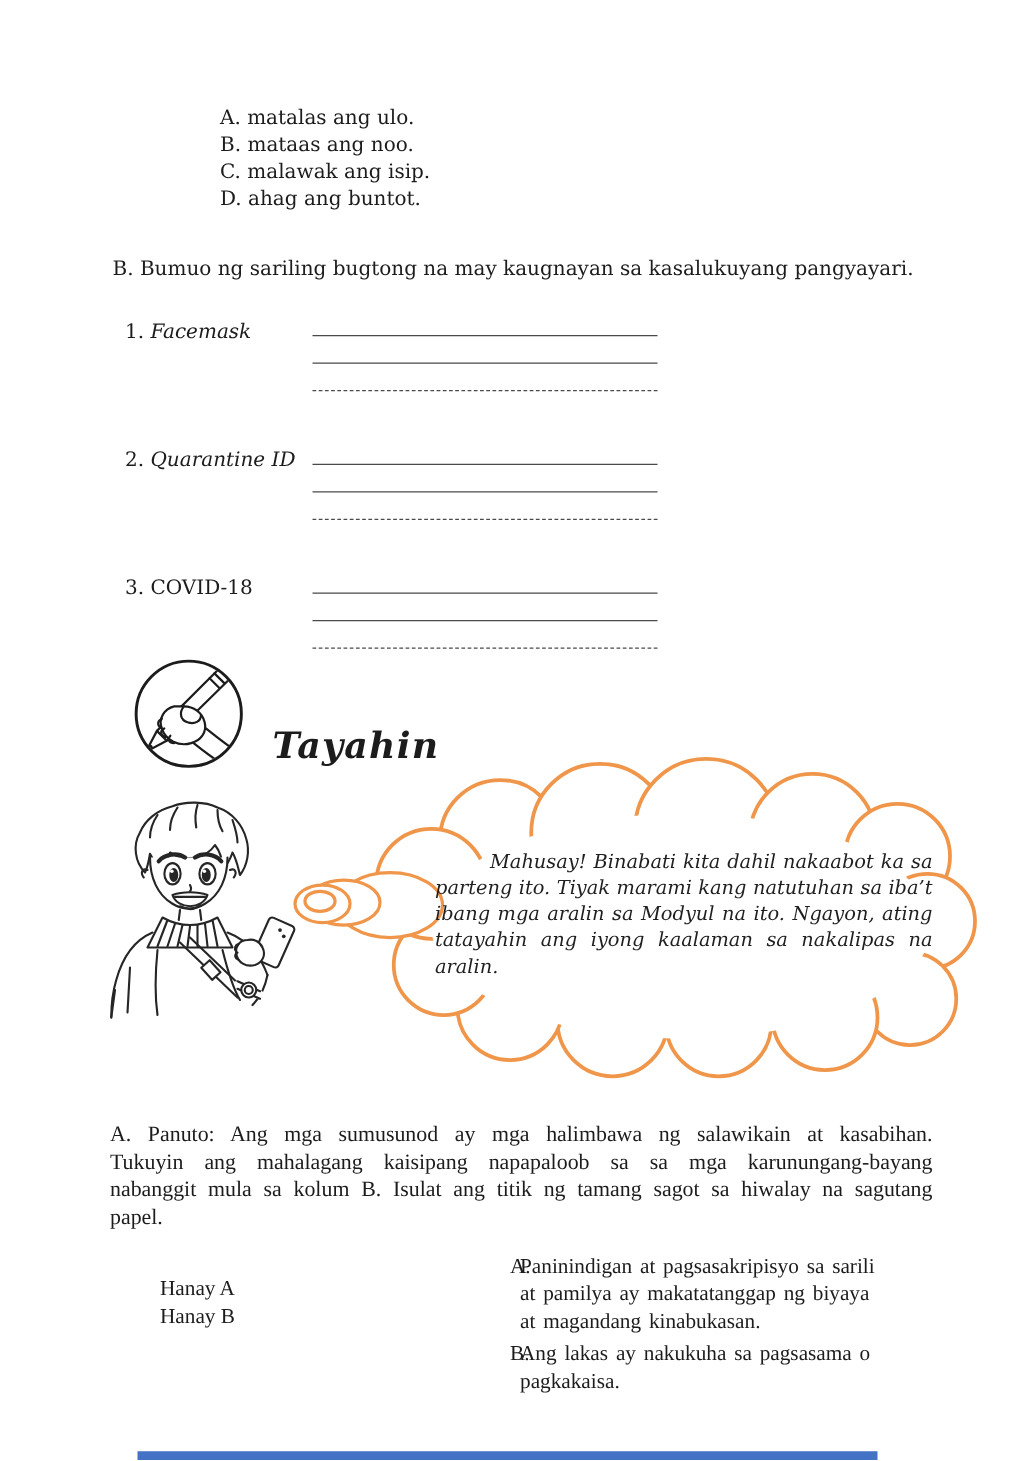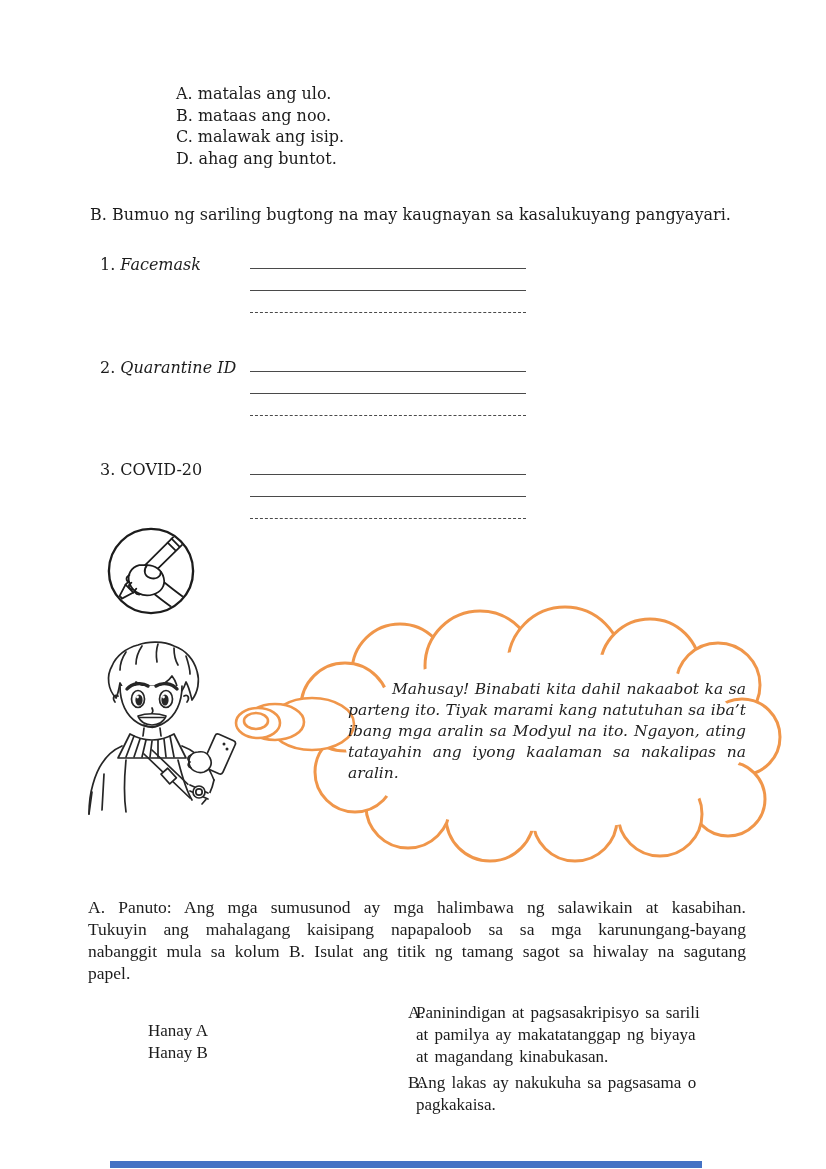--- a/index.html
+++ b/index.html
@@ -38,21 +38,21 @@
     text-align:justify;text-indent:44px;color:#1f1f1f;
   }
 
   
   .sec-a{
     left:88px;top:896px;width:658px;
     font-family:"Liberation Serif", serif;
     font-size:17.5px;line-height:22px;
     text-align:justify;word-spacing:4px;
   }
-  .hanay{left:148px;top:1020px;font-family:"Liberation Serif", serif;font-size:17px;line-height:22px;}
+  .hanay{left:128px;top:1020px;font-family:"Liberation Serif", serif;font-size:17px;line-height:22px;}
   .match-item{font-family:"Liberation Serif", serif;font-size:17px;line-height:22px;}
   .match-letter{position:absolute;left:0;top:0;}
   .match-text{margin-left:8px;width:298px;word-spacing:2px;}
 
   .footer-bar{left:110px;top:1161px;width:592px;height:7px;background:#4472C4;}
 
   svg{display:block;}
 </style>
 </head>
 <body>
@@ -83,21 +83,21 @@
     <span class="term-italic">Quarantine ID</span>
   </div>
   <div class="abs blanks" style="left:250px;top:350px;">
     <div class="blank"></div>
     <div class="blank"></div>
     <div class="blank dashed"></div>
   </div>
 
   <div class="abs bug-label" style="left:100px;top:460px;">
     <span>3.</span>
-    <span>COVID-20</span>
+    <span>COVID-18</span>
   </div>
   <div class="abs blanks" style="left:250px;top:453px;">
     <div class="blank"></div>
     <div class="blank"></div>
     <div class="blank dashed"></div>
   </div>
 
   <svg class="abs" style="left:104px;top:524px;" width="94" height="94" viewBox="0 0 96 96">
     <defs>
         <clipPath id="hc">
@@ -116,20 +116,21 @@
       <path d="M36,42 C28,44 23,52 26,60 C29,70 40,75 50,72 C58,70 63,63 61,55 C59,47 52,42 44,42 Z" fill="#ffffff"></path>
       <path d="M26,52 C22,54 22,58 26,60"></path>
       <path d="M28,60 C24,62 25,66 29,67"></path>
       <path d="M33,66 C30,69 32,72 36,72"></path>
       <path d="M44,42 C40,47 41,53 47,55 C53,57 58,54 58,49"></path>
       <path d="M52,72 C62,80 70,86 80,92"></path>
       <path d="M62,60 C72,68 82,76 92,82"></path>
     </g>
   </svg>
 
+  <div class="abs tayahin">Tayahin</div>
 
   <svg class="abs" style="left:86px;top:640px;" width="240" height="190" viewBox="0 0 240 190">
     <g stroke="#262626" fill="none" stroke-width="1.7" stroke-linecap="round" stroke-linejoin="round">
       <path d="M30,58 C22,50 20,36 26,26 C30,16 40,8 52,5 C62,1 78,1 88,6 C100,10 108,20 111,31 C114,41 112,52 106,60 C104,52 103,47 100,42 C98,48 96,52 92,55 C92,47 90,41 86,36 C82,42 76,45 70,46 C64,47 56,46 50,42 C48,49 45,54 40,57 C38,51 36,46 34,43 C33,49 32,54 30,58 Z" fill="#ffffff"></path>
       <path d="M40,12 C36,18 34,24 34,30"></path>
       <path d="M56,6 C52,12 50,18 50,24"></path>
       <path d="M72,4 C70,10 70,16 71,22"></path>
       <path d="M88,8 C88,14 89,20 92,25"></path>
       <path d="M100,16 C102,22 104,28 104,34"></path>
       <path d="M34,46 C34,62 40,76 52,83 C60,88 70,88 78,83 C90,76 96,62 96,46" fill="#ffffff"></path>

